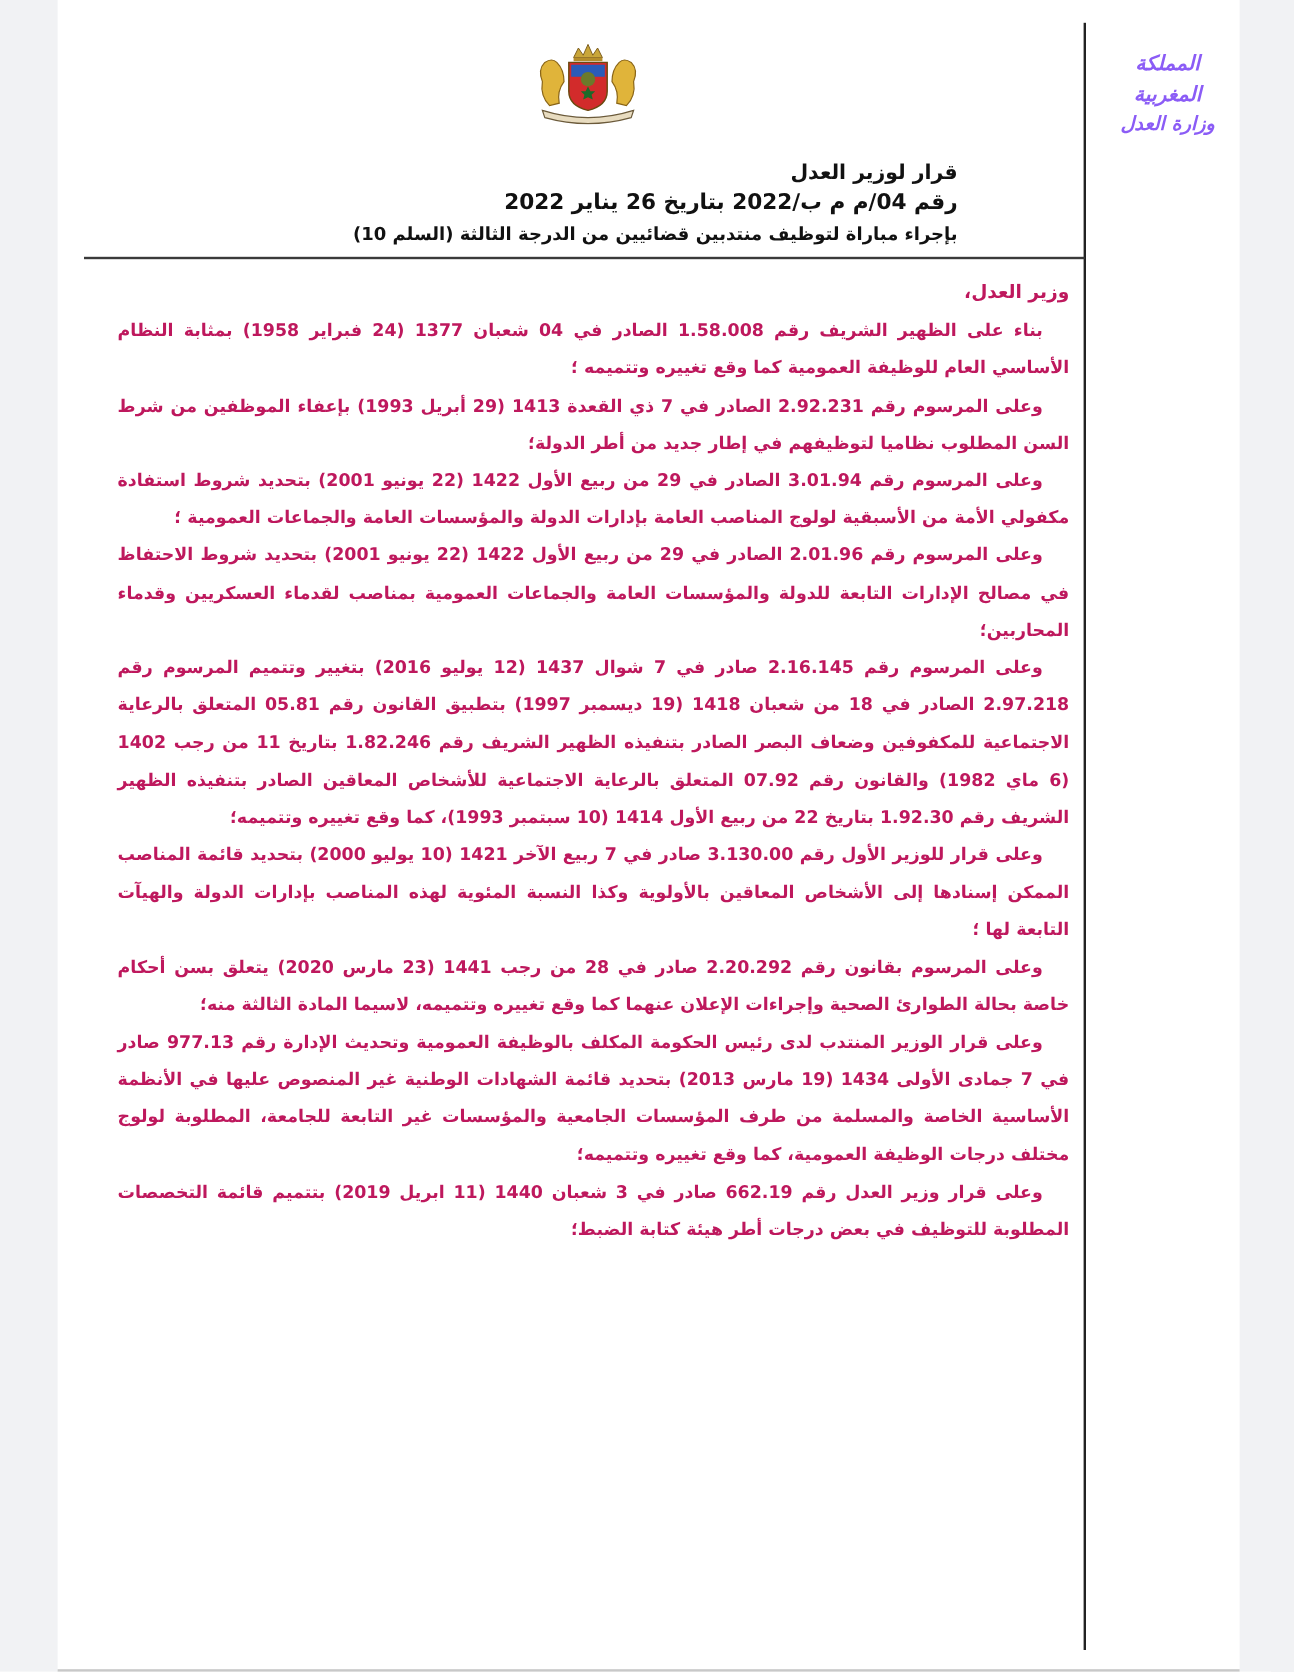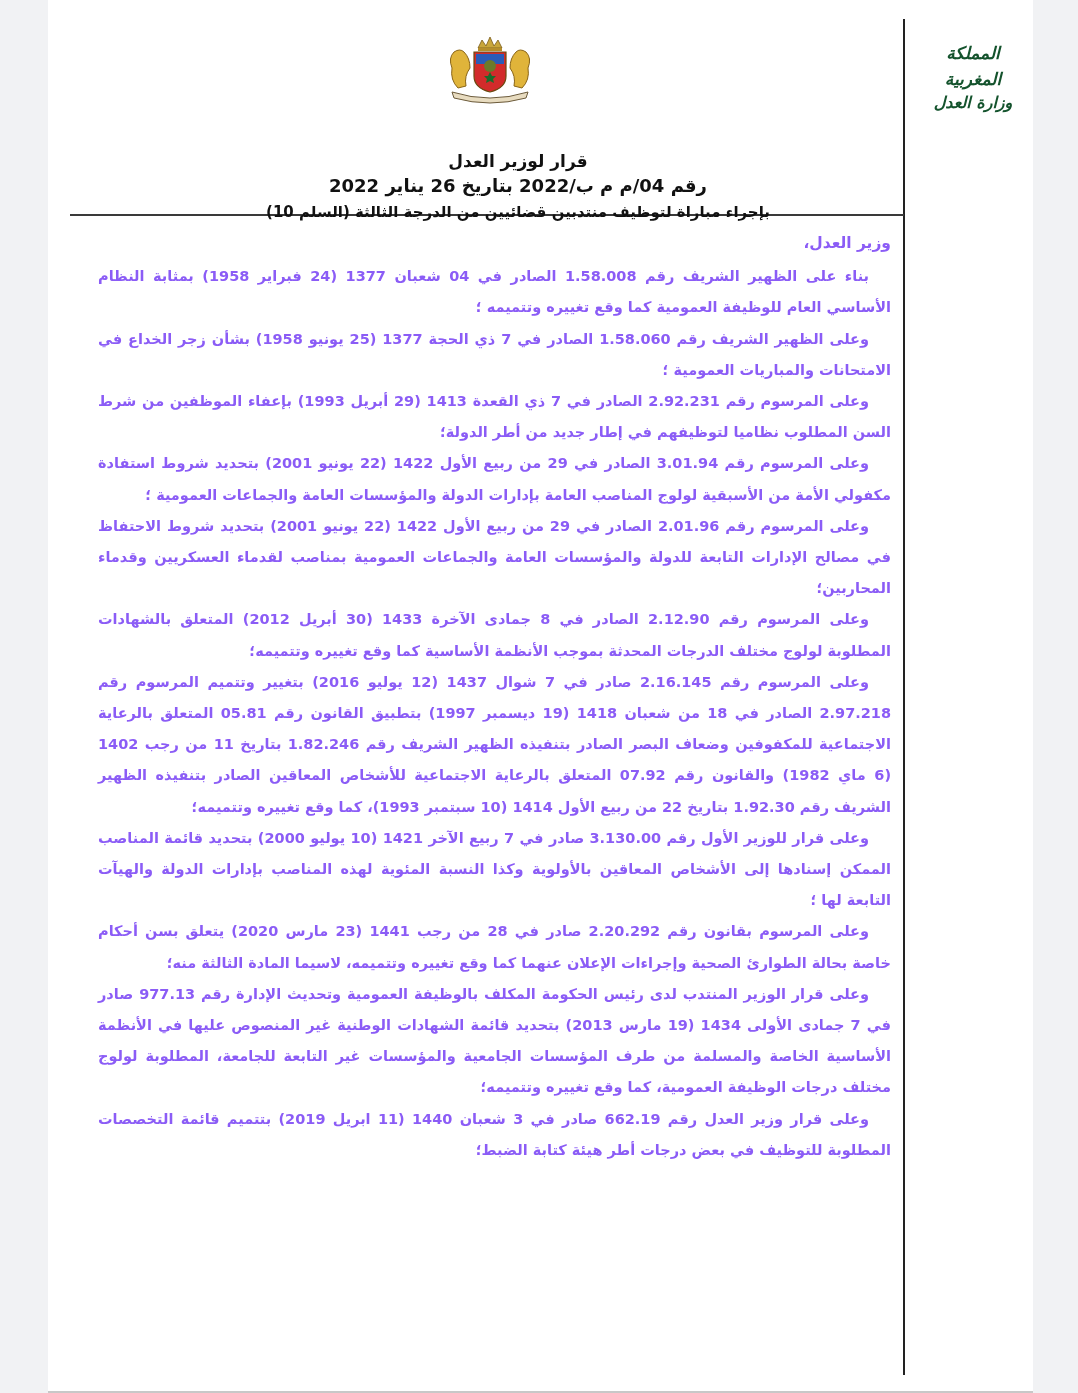--- a/index.html
+++ b/index.html
@@ -8,32 +8,32 @@
     font-family:"DejaVu Sans", sans-serif; color:#111;
   }
   .page {
     position:absolute; left:48px; top:0; width:985px; height:1391px; background:#ffffff;
     border-bottom:2px solid #c8c8c8;
   }
   .vrule { position:absolute; left:855px; top:19px; width:2px; height:1356px; background:#222; }
   .hrule { position:absolute; left:22px; top:214px; width:834px; height:2px; background:#3a3a3a; }
   .ministry {
     position:absolute; left:870px; top:40px; width:110px; text-align:center; direction:rtl;
-    font-family:"DejaVu Serif", serif; font-weight:bold; font-style:italic; color:#14532d;
+    font-family:"DejaVu Serif", serif; font-weight:bold; font-style:italic; color:#8b5cf6;
   }
   .ministry .l1 { font-size:17px; letter-spacing:-1px; line-height:26px; }
   .ministry .l2 { font-size:16px; line-height:22px; }
   .emblem { position:absolute; left:392px; top:34px; width:100px; height:70px; }
-  .title-block { position:absolute; left:190px; top:132px; width:560px; text-align:center; direction:rtl; font-weight:bold;margin-top:17px; }
+  .title-block { position:absolute; left:190px; top:132px; width:560px; direction:rtl; font-weight:bold; }
   .title-block .t1 { font-size:17px; line-height:24px; }
   .title-block .t2 { font-size:18px; line-height:26px; }
   .title-block .t3 { font-size:15px; line-height:26px; }
   .body-text {
     position:absolute; left:50px; top:228px; width:793px; direction:rtl; text-align:justify;
-    font-family:"DejaVu Sans", sans-serif; font-size:14.5px; line-height:31.2px; font-weight:bold; color:#8b5cf6;
+    font-family:"DejaVu Sans", sans-serif; font-size:14.5px; line-height:31.2px; font-weight:bold; color:#be185d;
   }
   .body-text .salutation { font-size:15.5px; margin-bottom:2px; }
   .body-text p { margin:0; text-indent:22px; text-align-last:right; }
 </style>
 </head>
 <body>
 
 <div class="page">
   <div class="vrule"></div>
   <div class="hrule"></div>
@@ -61,24 +61,22 @@
 
   <div class="title-block">
     <div class="t1">قرار لوزير العدل</div>
     <div class="t2">رقم 04/م م ب/2022 بتاريخ 26 يناير 2022</div>
     <div class="t3">بإجراء مباراة لتوظيف منتدبين قضائيين من الدرجة الثالثة (السلم 10)</div>
   </div>
 
   <div class="body-text">
     <div class="salutation">وزير العدل،</div>
     <p>بناء على الظهير الشريف رقم 1.58.008 الصادر في 04 شعبان 1377 (24 فبراير 1958) بمثابة النظام الأساسي العام للوظيفة العمومية كما وقع تغييره وتتميمه ؛</p>
-    <p>وعلى الظهير الشريف رقم 1.58.060 الصادر في 7 ذي الحجة 1377 (25 يونيو 1958) بشأن زجر الخداع في الامتحانات والمباريات العمومية ؛</p>
     <p>وعلى المرسوم رقم 2.92.231 الصادر في 7 ذي القعدة 1413 (29 أبريل 1993) بإعفاء الموظفين من شرط السن المطلوب نظاميا لتوظيفهم في إطار جديد من أطر الدولة؛</p>
     <p>وعلى المرسوم رقم 3.01.94 الصادر في 29 من ربيع الأول 1422 (22 يونيو 2001) بتحديد شروط استفادة مكفولي الأمة من الأسبقية لولوج المناصب العامة بإدارات الدولة والمؤسسات العامة والجماعات العمومية ؛</p>
     <p>وعلى المرسوم رقم 2.01.96 الصادر في 29 من ربيع الأول 1422 (22 يونيو 2001) بتحديد شروط الاحتفاظ في مصالح الإدارات التابعة للدولة والمؤسسات العامة والجماعات العمومية بمناصب لقدماء العسكريين وقدماء المحاربين؛</p>
-    <p>وعلى المرسوم رقم 2.12.90 الصادر في 8 جمادى الآخرة 1433 (30 أبريل 2012) المتعلق بالشهادات المطلوبة لولوج مختلف الدرجات المحدثة بموجب الأنظمة الأساسية كما وقع تغييره وتتميمه؛</p>
     <p>وعلى المرسوم رقم 2.16.145 صادر في 7 شوال 1437 (12 يوليو 2016) بتغيير وتتميم المرسوم رقم 2.97.218 الصادر في 18 من شعبان 1418 (19 ديسمبر 1997) بتطبيق القانون رقم 05.81 المتعلق بالرعاية الاجتماعية للمكفوفين وضعاف البصر الصادر بتنفيذه الظهير الشريف رقم 1.82.246 بتاريخ 11 من رجب 1402 (6 ماي 1982) والقانون رقم 07.92 المتعلق بالرعاية الاجتماعية للأشخاص المعاقين الصادر بتنفيذه الظهير الشريف رقم 1.92.30 بتاريخ 22 من ربيع الأول 1414 (10 سبتمبر 1993)، كما وقع تغييره وتتميمه؛</p>
     <p>وعلى قرار للوزير الأول رقم 3.130.00 صادر في 7 ربيع الآخر 1421 (10 يوليو 2000) بتحديد قائمة المناصب الممكن إسنادها إلى الأشخاص المعاقين بالأولوية وكذا النسبة المئوية لهذه المناصب بإدارات الدولة والهيآت التابعة لها ؛</p>
     <p>وعلى المرسوم بقانون رقم 2.20.292 صادر في 28 من رجب 1441 (23 مارس 2020) يتعلق بسن أحكام خاصة بحالة الطوارئ الصحية وإجراءات الإعلان عنهما كما وقع تغييره وتتميمه، لاسيما المادة الثالثة منه؛</p>
     <p>وعلى قرار الوزير المنتدب لدى رئيس الحكومة المكلف بالوظيفة العمومية وتحديث الإدارة رقم 977.13 صادر في 7 جمادى الأولى 1434 (19 مارس 2013) بتحديد قائمة الشهادات الوطنية غير المنصوص عليها في الأنظمة الأساسية الخاصة والمسلمة من طرف المؤسسات الجامعية والمؤسسات غير التابعة للجامعة، المطلوبة لولوج مختلف درجات الوظيفة العمومية، كما وقع تغييره وتتميمه؛</p>
     <p>وعلى قرار وزير العدل رقم 662.19 صادر في 3 شعبان 1440 (11 ابريل 2019) بتتميم قائمة التخصصات المطلوبة للتوظيف في بعض درجات أطر هيئة كتابة الضبط؛</p>
   </div>
 </div>
 
 </body></html>

